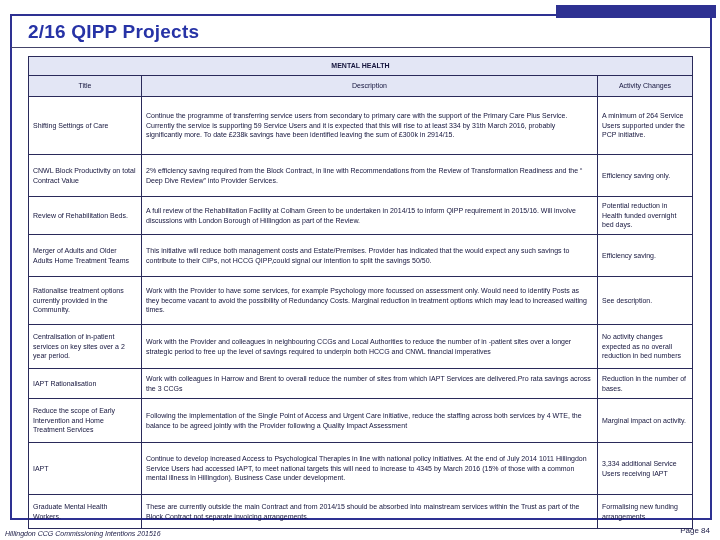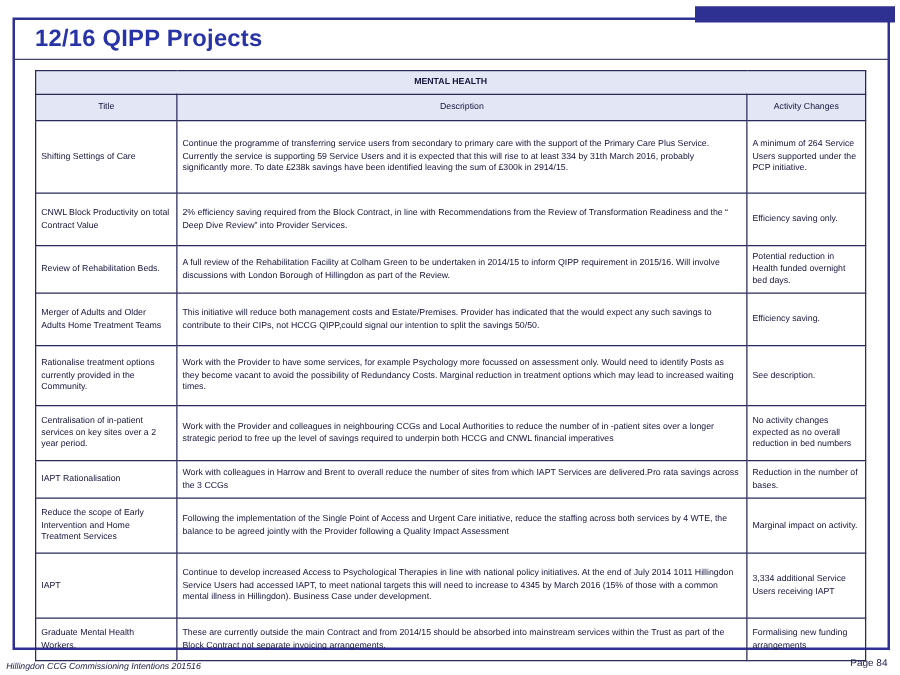--- a/index.html
+++ b/index.html
@@ -81,21 +81,21 @@
     font-size:8px;
     color:#20204a;
   }
 </style>
 </head>
 <body>
 
 <div class="accent-bar"></div>
 <div class="frame"></div>
 
-<div class="slide-title">12/16 QIPP Projects</div>
+<div class="slide-title">2/16 QIPP Projects</div>
 <div class="title-rule"></div>
 
 <table class="qipp">
   <colgroup>
     <col style="width:113px">
     <col style="width:456px">
     <col style="width:95px">
   </colgroup>
   <tbody>
       <tr class="section-header">

